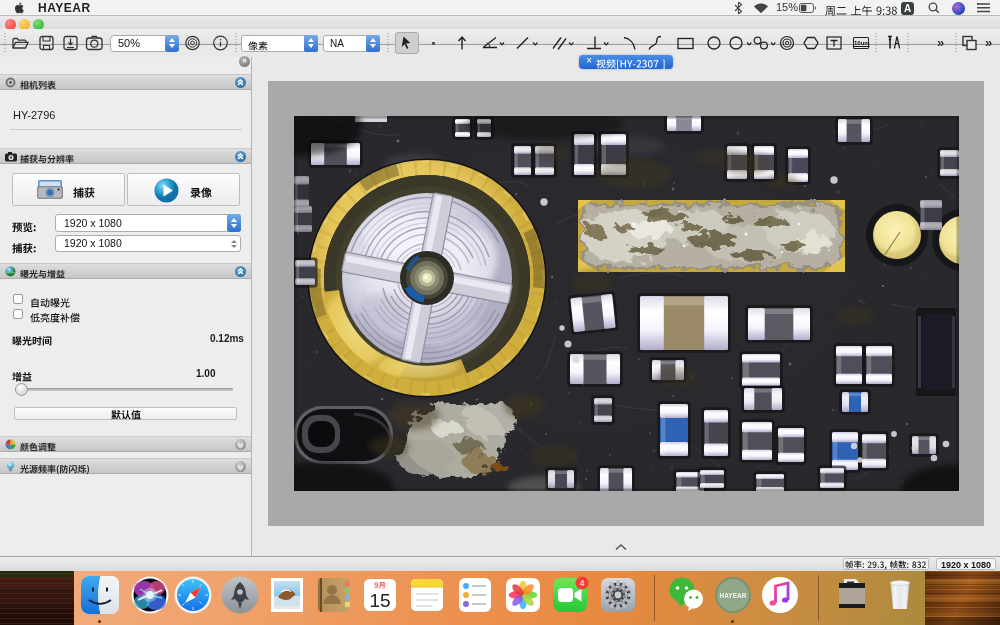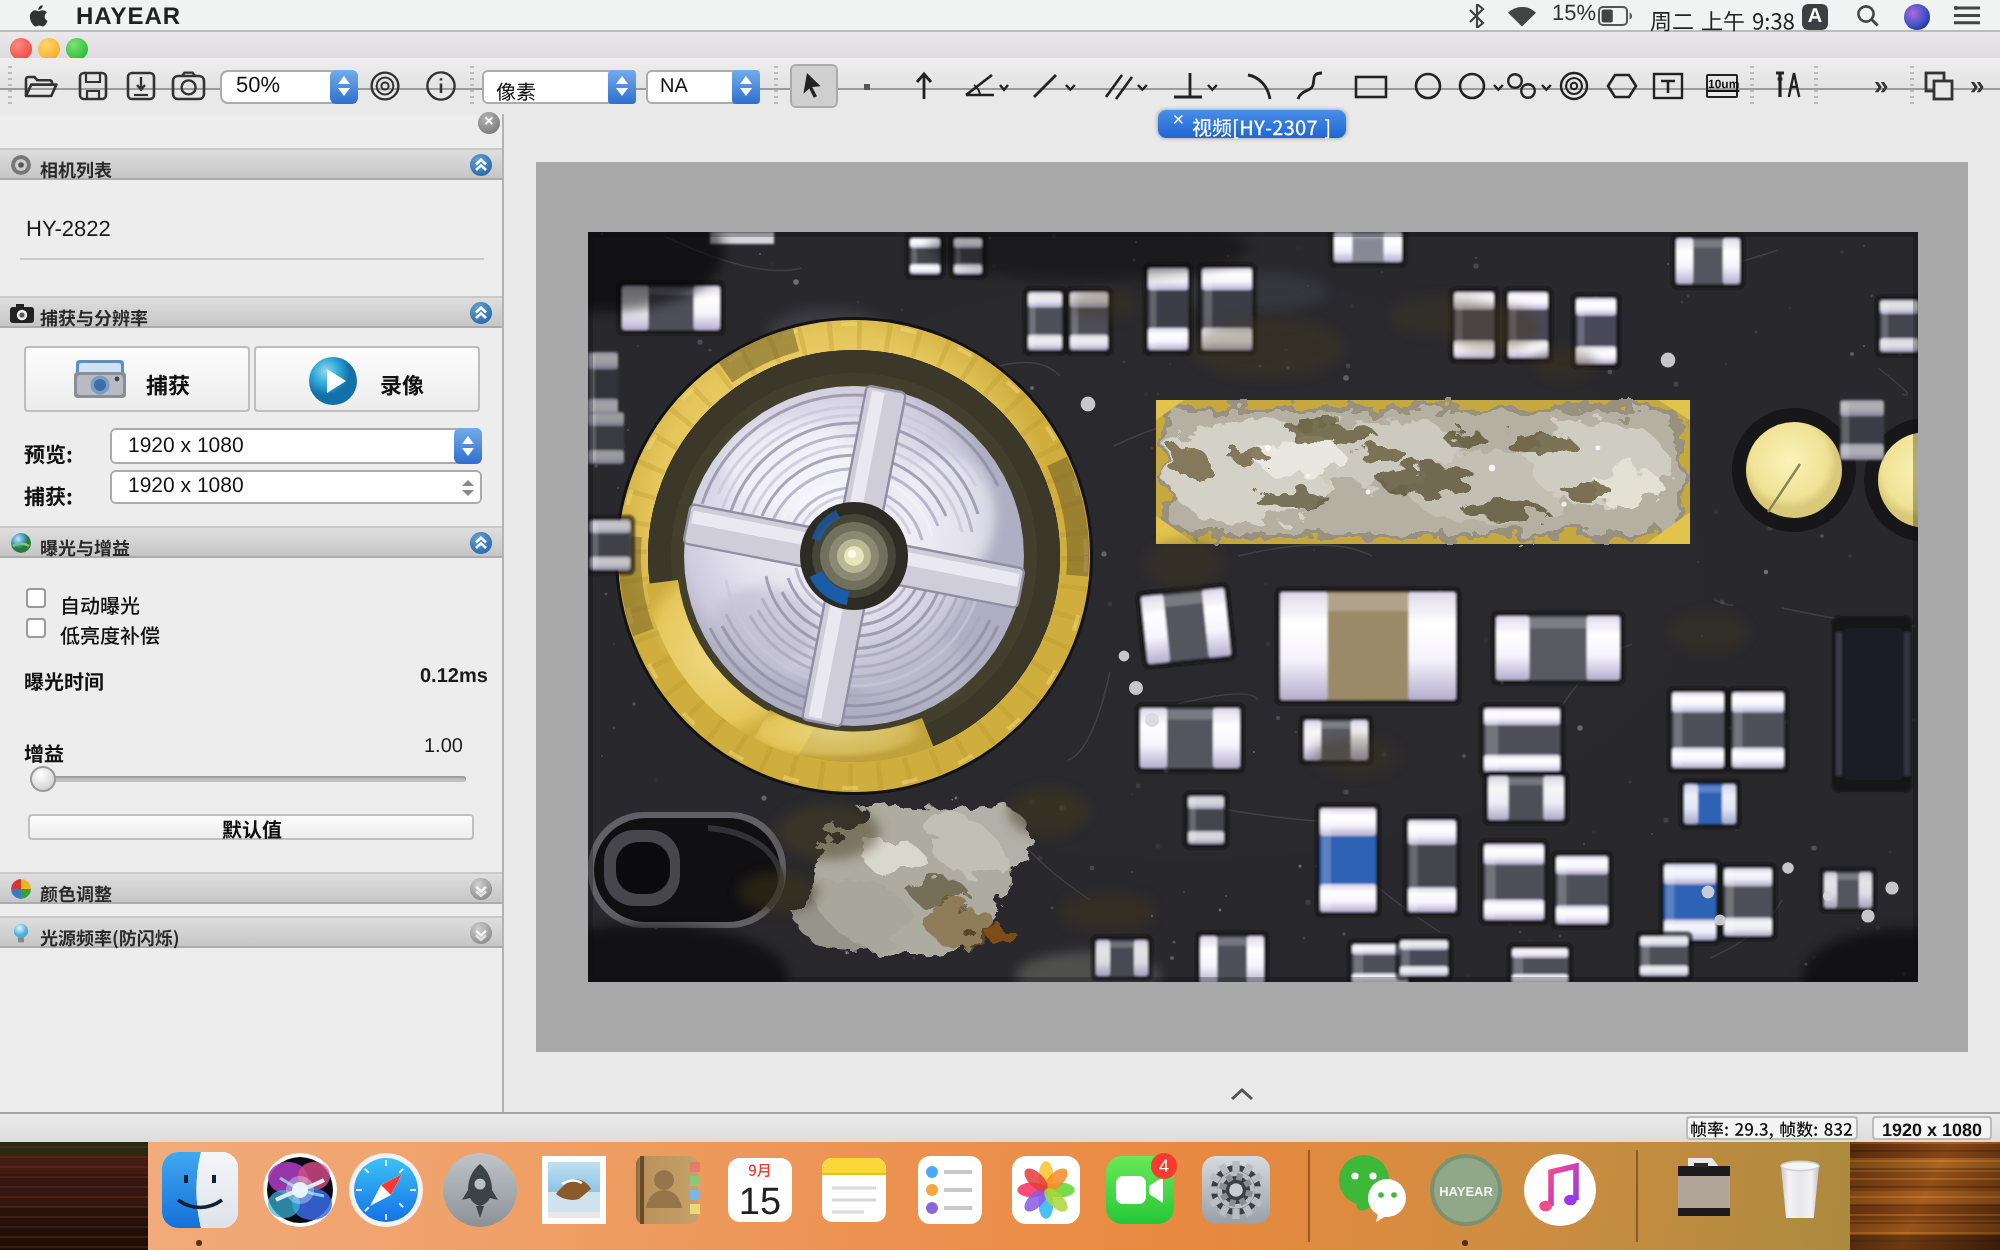--- a/index.html
+++ b/index.html
@@ -226,21 +226,21 @@
             <path transform="translate(3000,0)" d="M235 -89C265 -70 311 -56 597 30C590 55 580 104 577 137L361 78V248C408 282 452 320 490 359C566 151 690 4 898 -66C916 -34 951 14 977 39C887 64 811 106 750 160C808 193 873 236 930 277L830 351C792 314 735 270 682 234C650 275 624 320 604 370H942V472H558V528H869V623H558V676H908V777H558V850H437V777H99V676H437V623H149V528H437V472H56V370H340C253 301 133 240 21 205C46 181 82 136 99 108C145 125 191 146 236 170V97C236 53 208 29 185 17C204 -7 228 -60 235 -89Z"></path>
           </g>
         </svg>
       </span>
       <div class="bluebtn">
         <svg width="9" height="9" style="position:absolute;left:1px;top:1px">
           <path d="M2 4.2L4.5 1.9 7 4.2M2 7L4.5 4.7 7 7" stroke="#fff" stroke-width="1.3" fill="none"></path>
         </svg>
       </div>
     </div>
-    <div class="plabel" style="left:13px;top:52px;font-size:11px">HY-2822</div>
+    <div class="plabel" style="left:13px;top:52px;font-size:11px">HY-2796</div>
     <div class="abs" style="left:10px;top:72px;width:232px;height:1px;background:#c9c9c9"></div>
     <div class="phead" style="top:91px">
       <svg class="abs" style="left:5px;top:3px" width="12" height="10" viewBox="0 0 12 10">
         <rect x="0" y="1.5" width="12" height="8" rx="1.5" fill="#222"></rect>
         <rect x="3" y="0" width="4" height="2" fill="#222"></rect>
         <circle cx="6" cy="5.5" r="2.6" fill="#eee"></circle>
         <circle cx="6" cy="5.5" r="1.3" fill="#555"></circle>
       </svg>
       <span class="tt" style="top:2.5px">
         <svg width="54.0" height="11.7" style="display:block;overflow:visible">
@@ -390,21 +390,21 @@
     </div>
     <div class="plabel" style="left:210px;top:276px;font-weight:bold">0.12ms</div>
     <div class="plabel" style="left:12px;top:312px">
       <svg width="20.0" height="13.0" style="display:block;overflow:visible">
         <g fill="#111" transform="translate(0,11.60) scale(0.010000,-0.010000)">
           <path transform="translate(0,0)" d="M472 589C498 545 522 486 528 447L594 473C587 511 561 568 534 611ZM28 151 66 32C151 66 256 108 353 149L331 255L247 225V501H336V611H247V836H137V611H45V501H137V186C96 172 59 160 28 151ZM369 705V357H926V705H810L888 814L763 852C746 808 715 747 689 705H534L601 736C586 769 557 817 529 851L427 810C450 778 473 737 488 705ZM464 627H600V436H464ZM688 627H825V436H688ZM525 92H770V46H525ZM525 174V228H770V174ZM417 315V-89H525V-41H770V-89H884V315ZM752 609C739 568 713 508 692 471L748 448C771 483 798 537 825 584Z"></path>
           <path transform="translate(1000,0)" d="M578 463C678 426 819 365 887 327L955 421C881 459 738 515 642 547ZM342 546C275 499 144 440 49 412C73 387 102 342 118 313L157 331V47H42V-58H958V47H845V339H173C261 382 362 439 425 487ZM264 47V238H347V47ZM456 47V238H539V47ZM648 47V238H733V47ZM684 850C663 798 623 726 591 680L647 661H356L411 689C390 734 347 800 307 850L204 805C235 762 270 705 292 661H55V555H945V661H704C735 702 772 759 806 814Z"></path>
         </g>
       </svg>
     </div>
-    <div class="plabel" style="left:212px;top:311px;font-weight:normal">1.00</div>
+    <div class="plabel" style="left:196px;top:311px;font-weight:bold">1.00</div>
     <div class="abs" style="left:15px;top:331px;width:218px;height:3px;background:#c2c2c2;border-radius:2px;box-shadow:inset 0 1px 1px #999"></div>
     <div class="abs" style="left:15px;top:326px;width:13px;height:13px;border-radius:50%;background:radial-gradient(circle at 40% 30%,#fff,#d8d8d8 70%,#b0b0b0);border:1px solid #999"></div>
     <div class="abs" style="left:14px;top:350px;width:223px;height:13px;background:linear-gradient(#fcfcfc,#ededed);border:1px solid #c0c0c0;border-radius:2px;display:flex;align-items:center;justify-content:center">
       <svg width="30.0" height="13.0" style="display:block;overflow:visible">
         <g fill="#111" transform="translate(0,11.60) scale(0.010000,-0.010000)">
           <path transform="translate(0,0)" d="M197 111C205 55 211 -16 208 -63L283 -54C284 -7 278 64 267 118ZM293 113C308 64 321 0 323 -41L395 -25C391 16 377 78 361 126ZM389 119C407 81 424 31 429 -1L504 28C497 60 479 107 459 144ZM108 132C91 77 63 1 35 -47L116 -84C142 -34 166 44 185 100ZM670 848V594V571H518V458H665C651 304 607 132 470 -13C500 -31 537 -59 559 -82C650 18 703 130 733 244C771 109 826 -6 906 -81C923 -50 960 -8 985 12C873 100 808 271 772 458H954V571H772V593V743C808 695 845 637 861 598L942 647C921 691 872 759 832 809L772 775V848ZM168 694C183 647 194 587 196 547L247 563C244 602 231 662 215 708ZM168 739H253V515H168ZM407 660V515H323V559L363 544C377 574 392 618 407 660ZM359 710C353 671 337 612 323 571V739H407V694ZM83 389V296H237V248L59 243L63 140C182 146 346 155 504 164L506 258L339 252V296H490V389H339V435H498V820H81V435H237V389Z"></path>
           <path transform="translate(1000,0)" d="M118 762C169 714 243 646 277 605L360 691C323 730 247 794 197 838ZM602 845C600 520 610 187 357 2C390 -20 428 -57 448 -88C563 2 630 121 668 256C708 131 776 -2 894 -90C913 -59 947 -23 980 0C759 154 726 458 716 561C722 654 723 750 724 845ZM39 541V426H189V124C189 70 153 30 129 12C148 -6 180 -48 190 -72C208 -49 240 -22 430 116C418 139 402 187 395 219L305 156V541Z"></path>
           <path transform="translate(2000,0)" d="M585 848C583 820 581 790 577 758H335V656H563L551 587H378V30H291V-71H968V30H891V587H660L677 656H945V758H697L712 844ZM483 30V87H781V30ZM483 362H781V306H483ZM483 444V499H781V444ZM483 225H781V169H483ZM236 847C188 704 106 562 20 471C40 441 72 375 83 346C102 367 120 390 138 414V-89H249V592C287 663 320 738 347 811Z"></path>
         </g>
       </svg>

